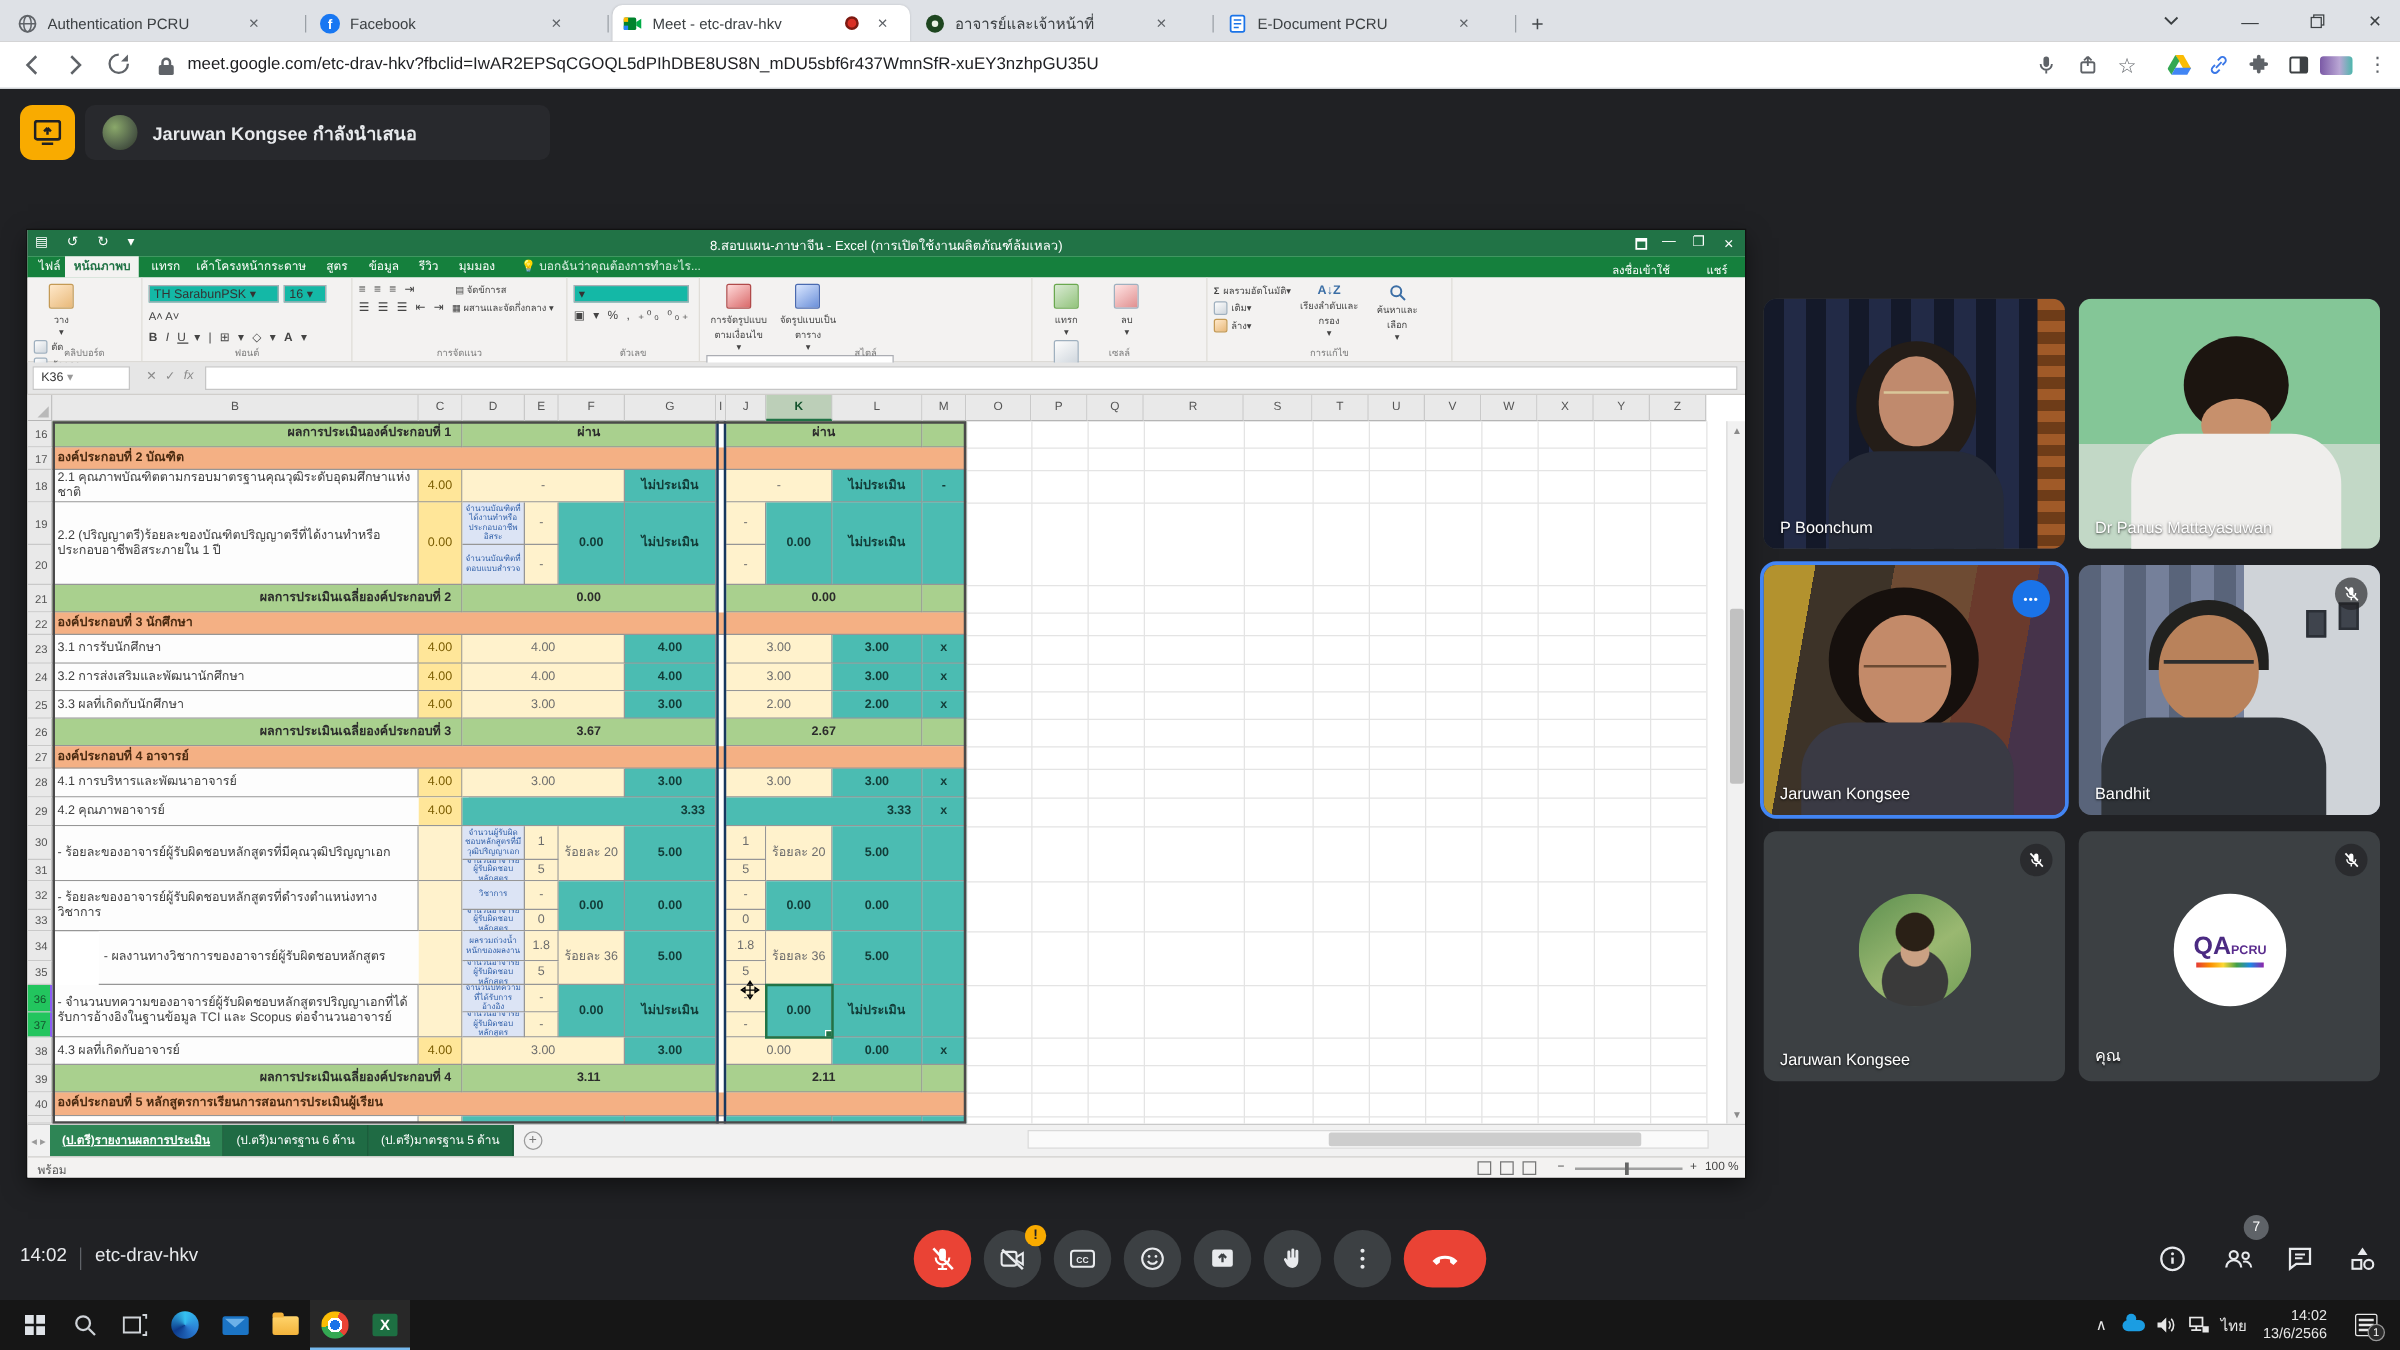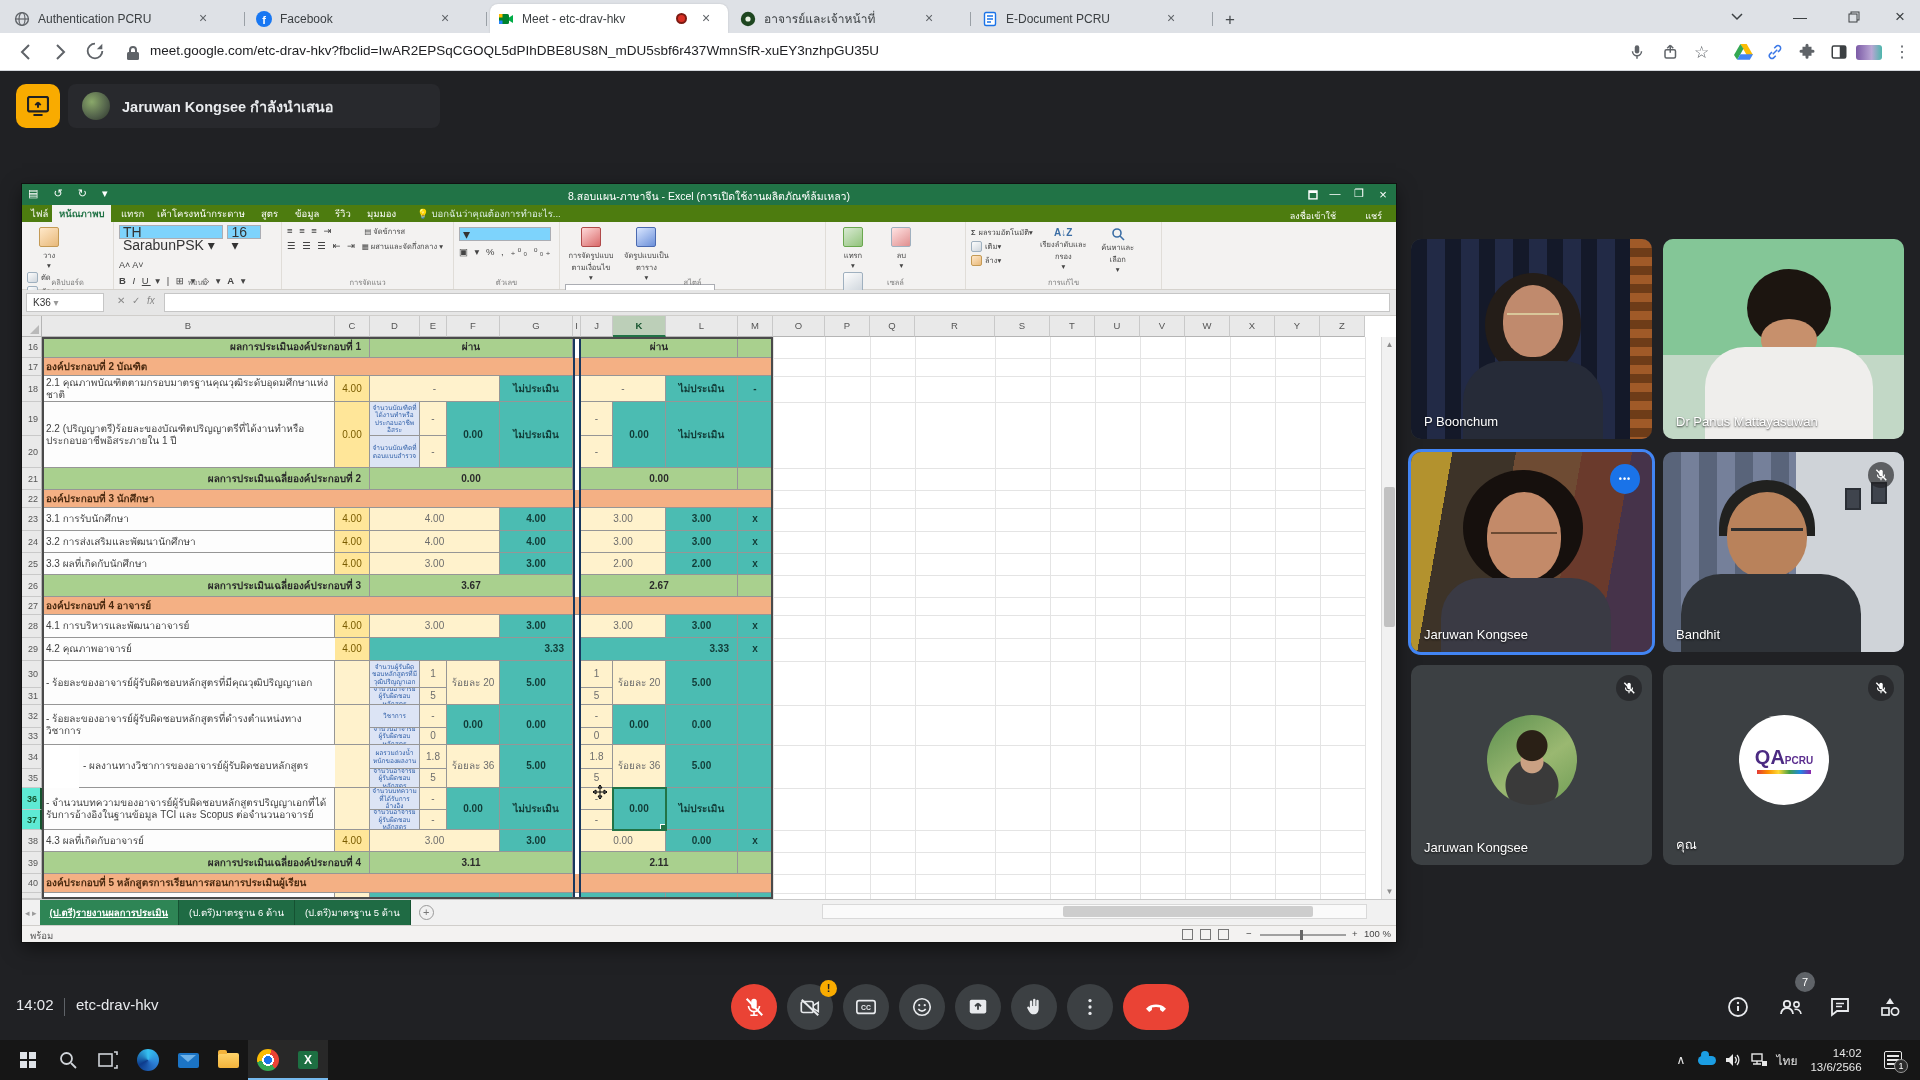--- a/index.html
+++ b/index.html
@@ -28,50 +28,50 @@
   .presenter-chip{position:absolute;left:68px;top:84px;height:44px;width:372px;background:#28292d;border-radius:8px;display:flex;align-items:center;padding:0 14px;}
   .presenter-chip .avatar{width:28px;height:28px;border-radius:50%;background:radial-gradient(circle at 35% 35%,#8aa86a,#51604a 60%,#2c3328);margin-right:12px;}
   .presenter-chip .ptext{color:#e8eaed;font-size:14.5px;font-weight:700;white-space:nowrap;}
 
   
   .excel{position:absolute;left:22px;top:184px;width:1374px;height:758px;background:#fff;box-shadow:0 0 0 1px #111,0 6px 18px rgba(0,0,0,.5);}
   .xl-title{position:absolute;left:0;top:0;width:100%;height:21px;background:#217346;color:#fff;}
   .xl-title .t{position:absolute;left:0;right:0;top:4px;text-align:center;font-size:10.5px;}
   .xl-qicons{position:absolute;left:6px;top:3px;color:#fff;font-size:11px;letter-spacing:6px;}
   .xl-winbtn{position:absolute;top:3px;color:#fff;font-size:11px;width:22px;text-align:center;}
-  .xl-menubar{position:absolute;left:0;top:21px;width:100%;height:17px;background:#4d7c0f;}
+  .xl-menubar{position:absolute;left:0;top:21px;width:100%;height:17px;background:#15803d;}
   .xl-menu{position:absolute;top:0;height:17px;color:#fff;font-size:9.5px;line-height:17px;padding:0 7px;}
   .xl-menu.active{background:#f3f2f1;color:#217346;font-weight:700;}
   .xl-tellme{color:#dcefe4;}
   .xl-signin{color:#fff;font-size:9px;}
   .xl-ribbon{position:absolute;left:0;top:38px;width:100%;height:68px;background:#f3f2f1;border-bottom:1px solid #d5d2cd;display:flex;}
   .rgrp{position:relative;border-right:1px solid #e0ddd8;height:100%;padding:3px 5px 12px;}
   .rgrp .gname{position:absolute;bottom:1px;left:0;right:0;text-align:center;font-size:7.5px;color:#7a7a7a;}
   .rbig{display:inline-flex;flex-direction:column;align-items:center;width:44px;vertical-align:top;font-size:7.5px;color:#444;text-align:center;padding-top:2px;}
   .rbig .ric{width:20px;height:20px;margin-bottom:2px;}
   .rsm{display:flex;align-items:center;font-size:7.5px;color:#444;height:14px;white-space:nowrap;}
   .rsm .ric{width:11px;height:11px;margin-right:3px;flex:0 0 11px;}
   .ric{background:linear-gradient(145deg,#fdfdfd,#cfd6dd);border:1px solid #9fb0bf;border-radius:2px;display:inline-block;}
   .ric.warm{background:linear-gradient(145deg,#ffe8c9,#e8b97a);border-color:#c49a55;}
   .ric.green{background:linear-gradient(145deg,#d9ead3,#93c47d);border-color:#6aa84f;}
-  .fontbox{background:#7dd3fc;border:1px solid #abadb3;font-size:14px;color:#333;height:14px;line-height:13px;padding:0 3px;display:inline-block;}
+  .fontbox{background:#14b8a6;border:1px solid #abadb3;font-size:10px;color:#333;height:14px;line-height:13px;padding:0 3px;display:inline-block;}
   .glyphrow{font-size:9.5px;color:#444;margin-top:3px;letter-spacing:2px;}
   .gallery{width:150px;height:42px;background:#fff;border:1px solid #abadb3;display:inline-block;vertical-align:top;margin-top:2px;}
   .xl-fbar{position:absolute;left:0;top:106px;width:100%;height:26px;background:#e6e6e6;border-bottom:1px solid #d0cecb;}
   .namebox{position:absolute;left:4px;top:3px;width:78px;height:19px;background:#fff;border:1px solid #c6c6c6;font-size:10px;color:#333;line-height:18px;padding-left:6px;}
   .fxs{position:absolute;top:5px;font-size:10px;color:#8a8a8a;}
   .finput{position:absolute;left:142px;top:3px;right:6px;height:19px;background:#fff;border:1px solid #c6c6c6;}
   
   .xl-grid{position:absolute;left:0;top:132px;width:1374px;height:583px;background:#fff;overflow:hidden;}
   .colhdr{position:absolute;top:0;height:21px;background:#e9e9e9;border-right:1px solid #c9c9c9;border-bottom:1px solid #b5b5b5;font-size:9.5px;color:#555;text-align:center;line-height:20px;overflow:hidden;}
   .colhdr.selc{background:#bccfb8;border-bottom:2px solid #217346;color:#14532d;font-weight:700;}
   .corner{position:absolute;left:0;top:0;width:20px;height:21px;background:#e9e9e9;border-right:1px solid #b5b5b5;border-bottom:1px solid #b5b5b5;}
   .corner:after{content:"";position:absolute;right:2px;bottom:2px;border-left:9px solid transparent;border-bottom:9px solid #b9b9b9;}
   .rowhdr{position:absolute;left:0;width:20px;background:#e9e9e9;border-right:1px solid #b5b5b5;border-bottom:1px solid #c9c9c9;font-size:9px;color:#555;text-align:right;padding-right:3px;}
-  .rowhdr.selr{background:#5eead4;border-right:2px solid #14532d;color:#14532d;font-weight:700;}
+  .rowhdr.selr{background:#22c55e;border-right:2px solid #8b5cf6;color:#14532d;font-weight:400;}
   .cell{position:absolute;display:flex;align-items:center;justify-content:center;font-size:10px;color:#3f3f3f;border-right:1px solid #969696;border-bottom:1px solid #969696;overflow:hidden;line-height:1.15;}
   .cell.al{justify-content:flex-start;padding-left:4px;text-align:left;}
   .cell.ar{justify-content:flex-end;padding-right:8px;text-align:right;}
   .cg{background:#a9d08e;font-weight:700;color:#2b2b2b;}
   .co{background:#f4b084;font-weight:700;color:#4a2a10;}
   .cy{background:#fff2cc;color:#6d6d6d;}
   .cc2{background:#ffe699;color:#7a5c00;}
   .ct{background:#4bbcb2;font-weight:700;color:#123b37;}
   .cb{background:#dce4f5;color:#2e5ea8;font-size:6.5px;padding:0 2px;text-align:center;}
   .cw{background:#fdfdfd;}

